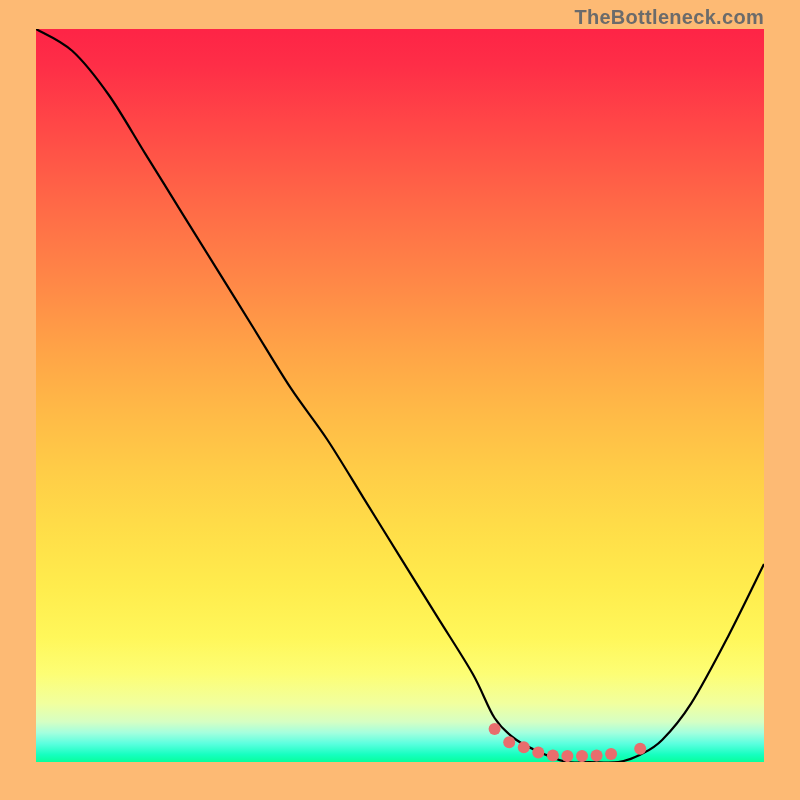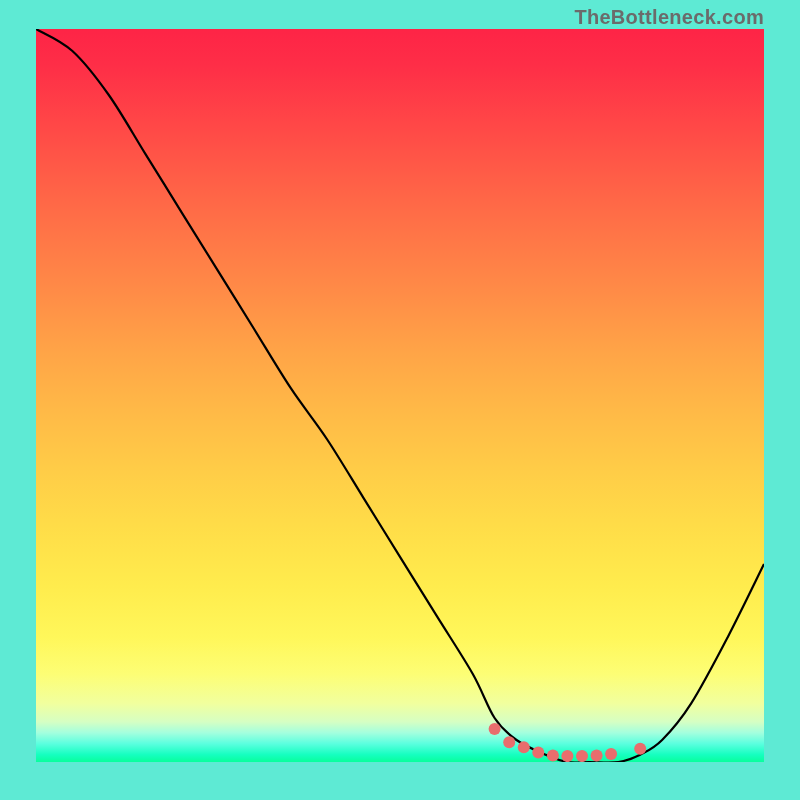--- a/index.html
+++ b/index.html
@@ -9,21 +9,21 @@
     height: 800px;
     background: #000;
     overflow: hidden;
   }
   .frame {
     position: absolute;
     left: 0;
     top: 0;
     width: 800px;
     height: 800px;
-    background: #5eead4;
+    background: #fdba74;
   }
   .plot-area {
     position: absolute;
     left: 36px;
     top: 29px;
     width: 728px;
     height: 733px;
     overflow: hidden;
   }
   .gradient {

